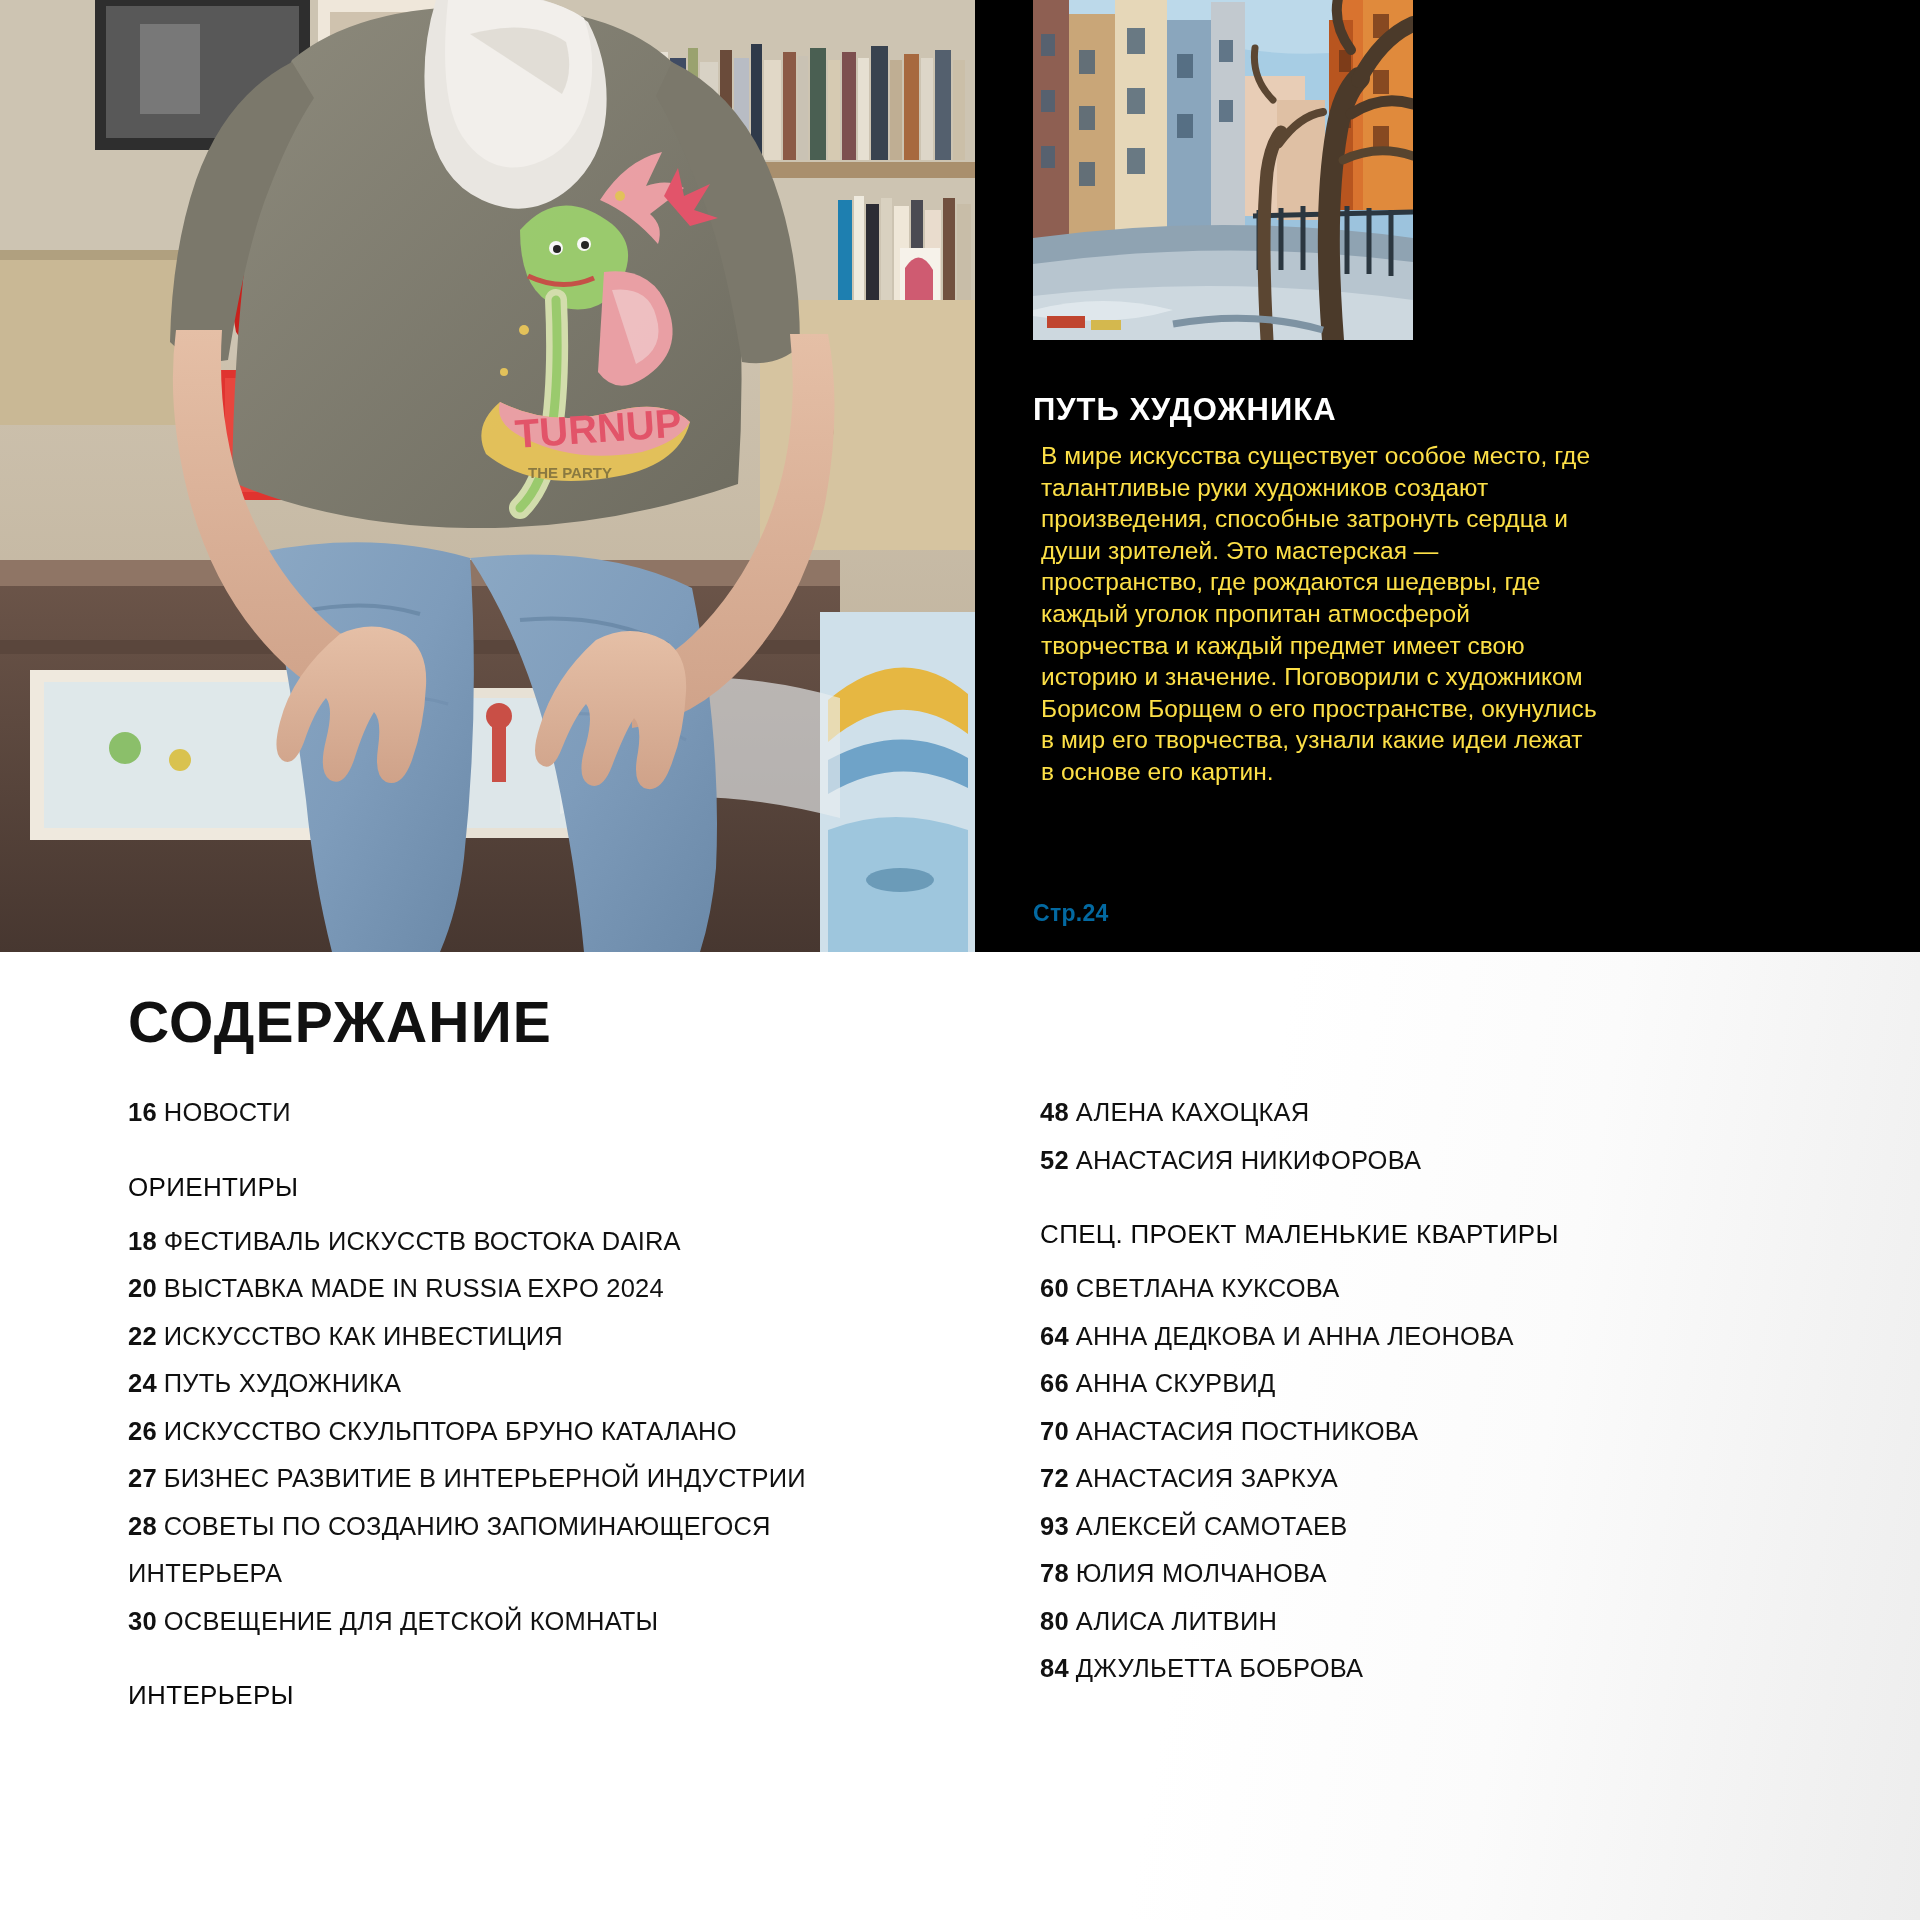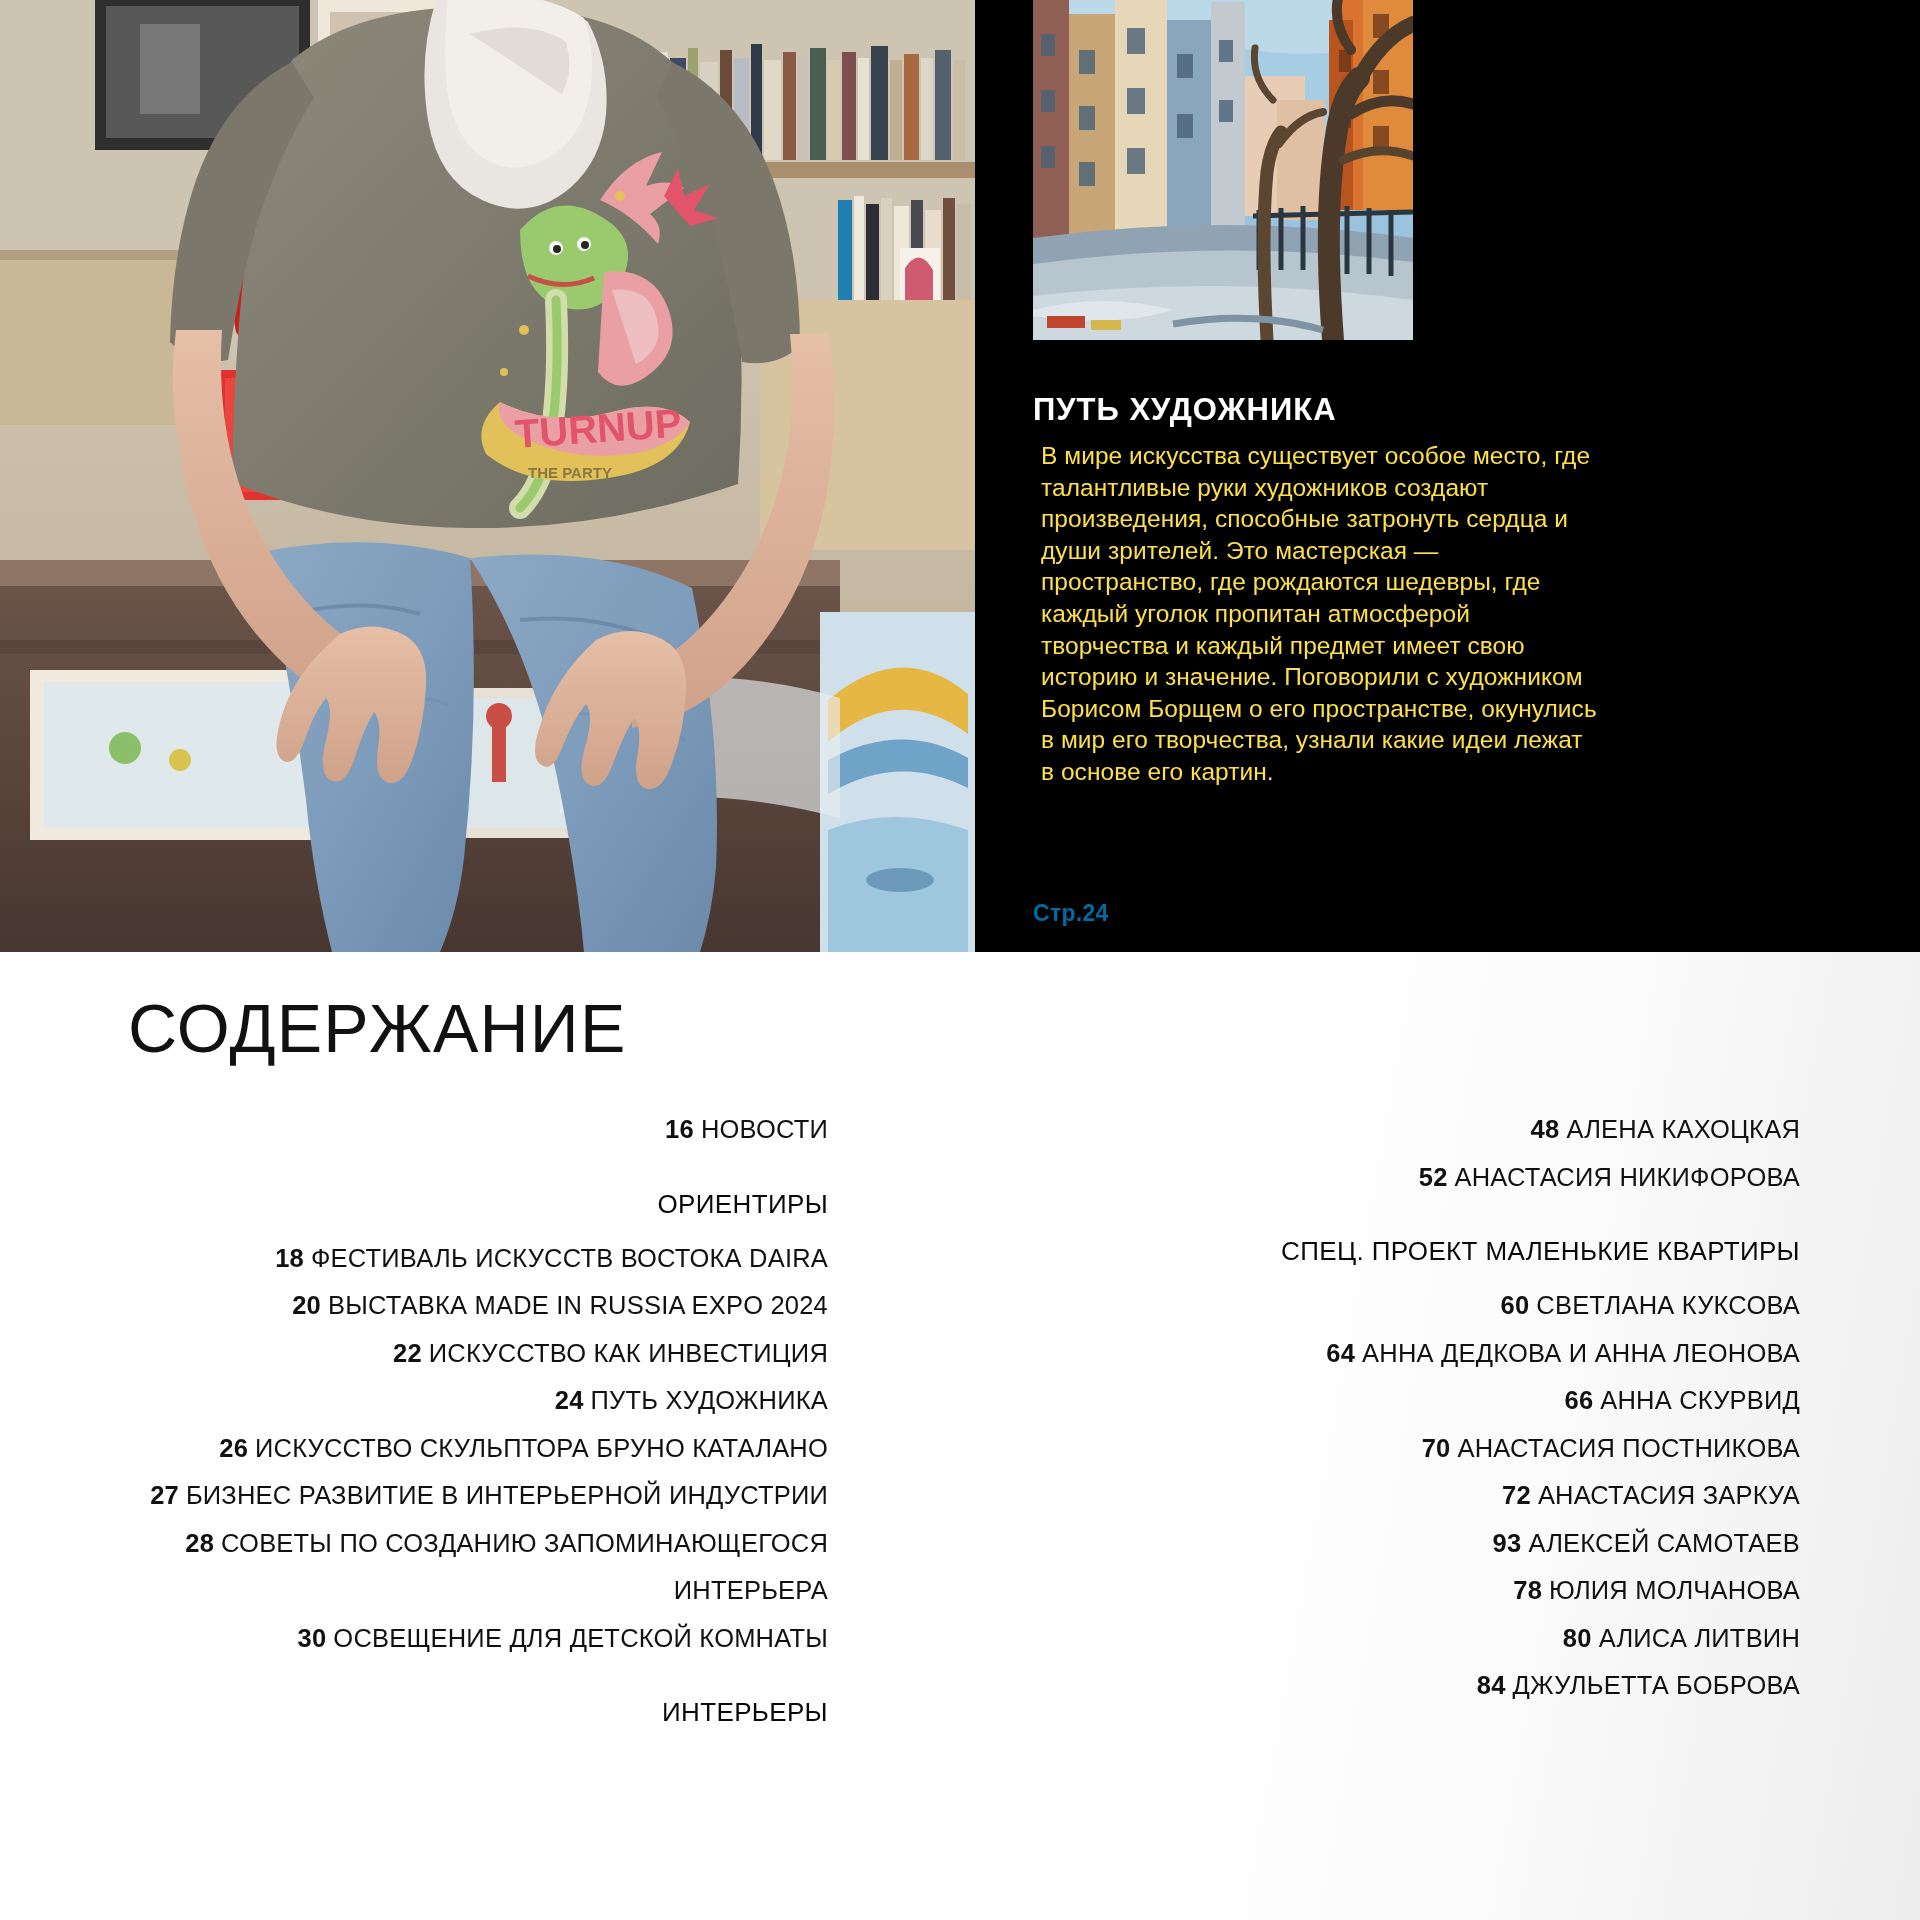--- a/index.html
+++ b/index.html
@@ -48,25 +48,25 @@
     font-size: 23px; font-weight: 700; letter-spacing: .3px; color:#0369a1;
   }
 
   
   .toc {
     position: absolute; left:0; top: 952px; width: 1920px; height: 968px;
     background: linear-gradient(100deg,#ffffff 0%,#ffffff 62%,#fbfbfb 78%,#f2f2f2 92%,#ededed 100%);
   }
   .toc-title {
     position: absolute; left: 128px; top: 42px;
-    font-size: 68px; font-weight: 400; letter-spacing: 1.2px;
+    font-size: 57px; font-weight: 700; letter-spacing: 1.2px;
     color: #111; line-height: 1;
   }
 
-  .col { position: absolute; top: 165px; text-align: right; }
+  .col { position: absolute; top: 148px; }
   .col-left  { left: 128px;  width: 700px; }
   .col-right { left: 1040px; width: 760px; }
 
   .entry {
     font-size: 25.5px; line-height: 1; color: #111;
     white-space: nowrap; letter-spacing: .2px;
     font-weight: 400;
     margin-bottom: 22px;
     font-stretch: semi-condensed;
   }

